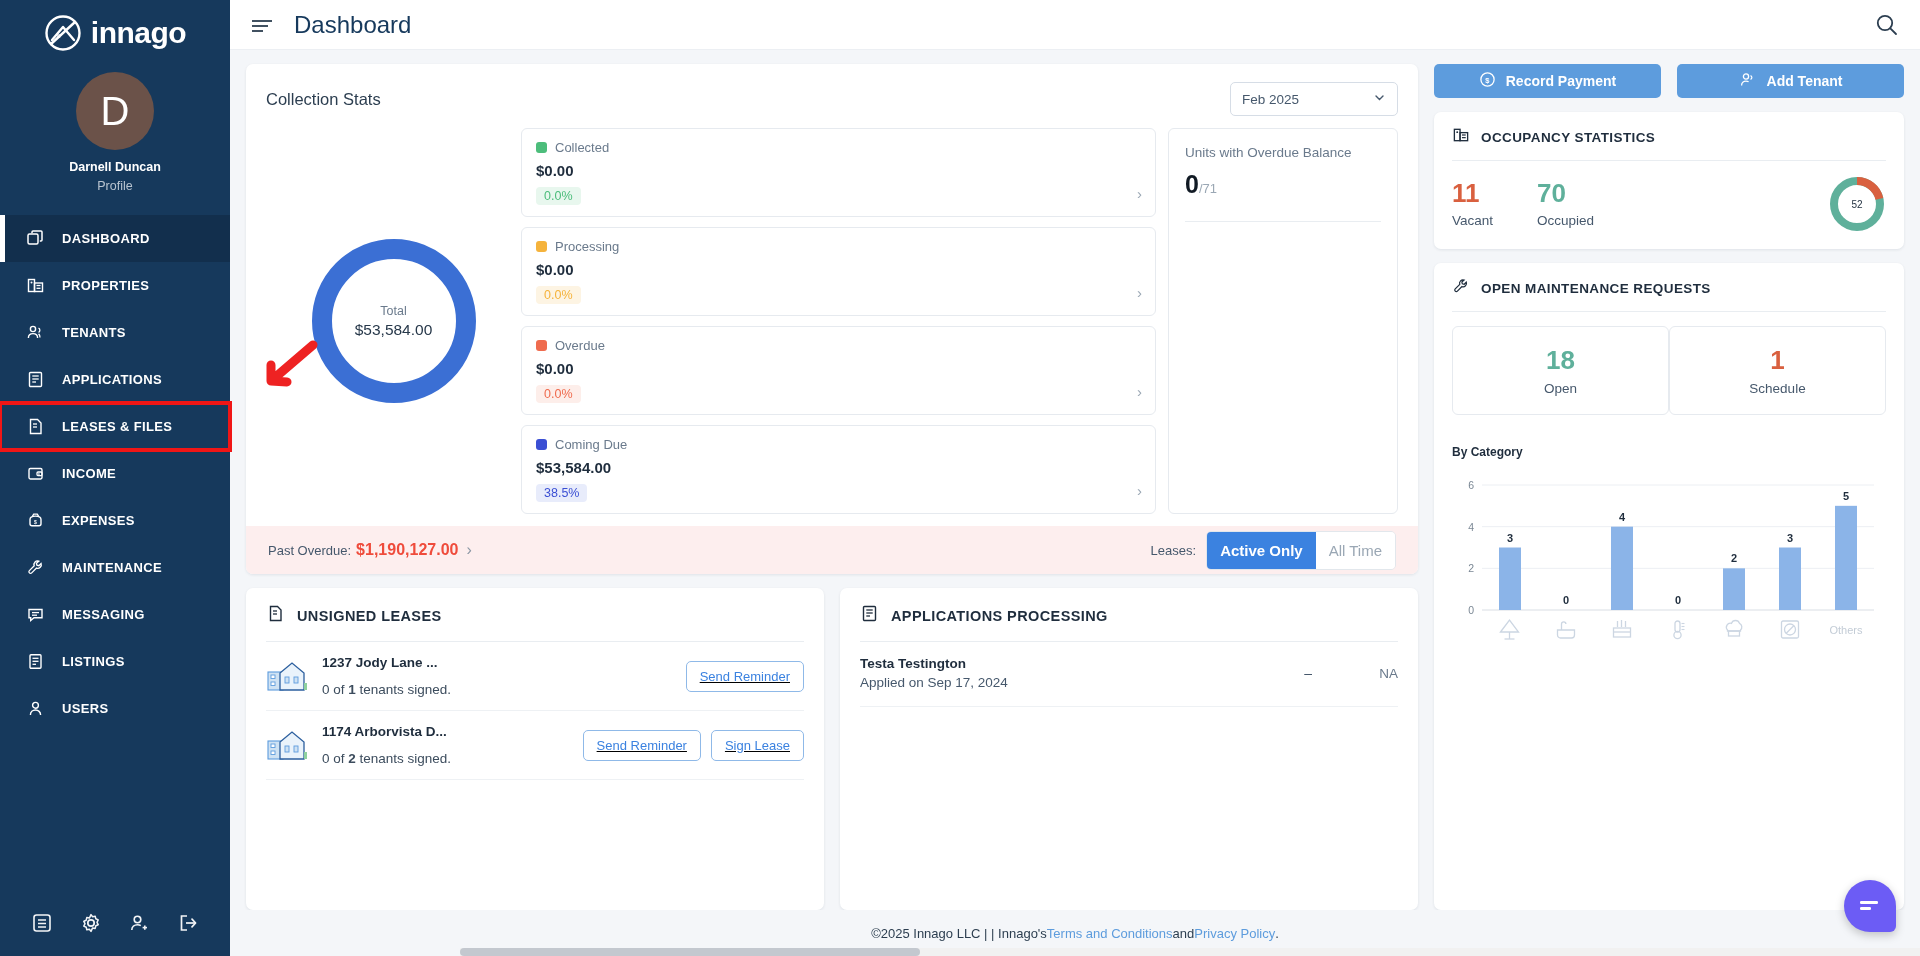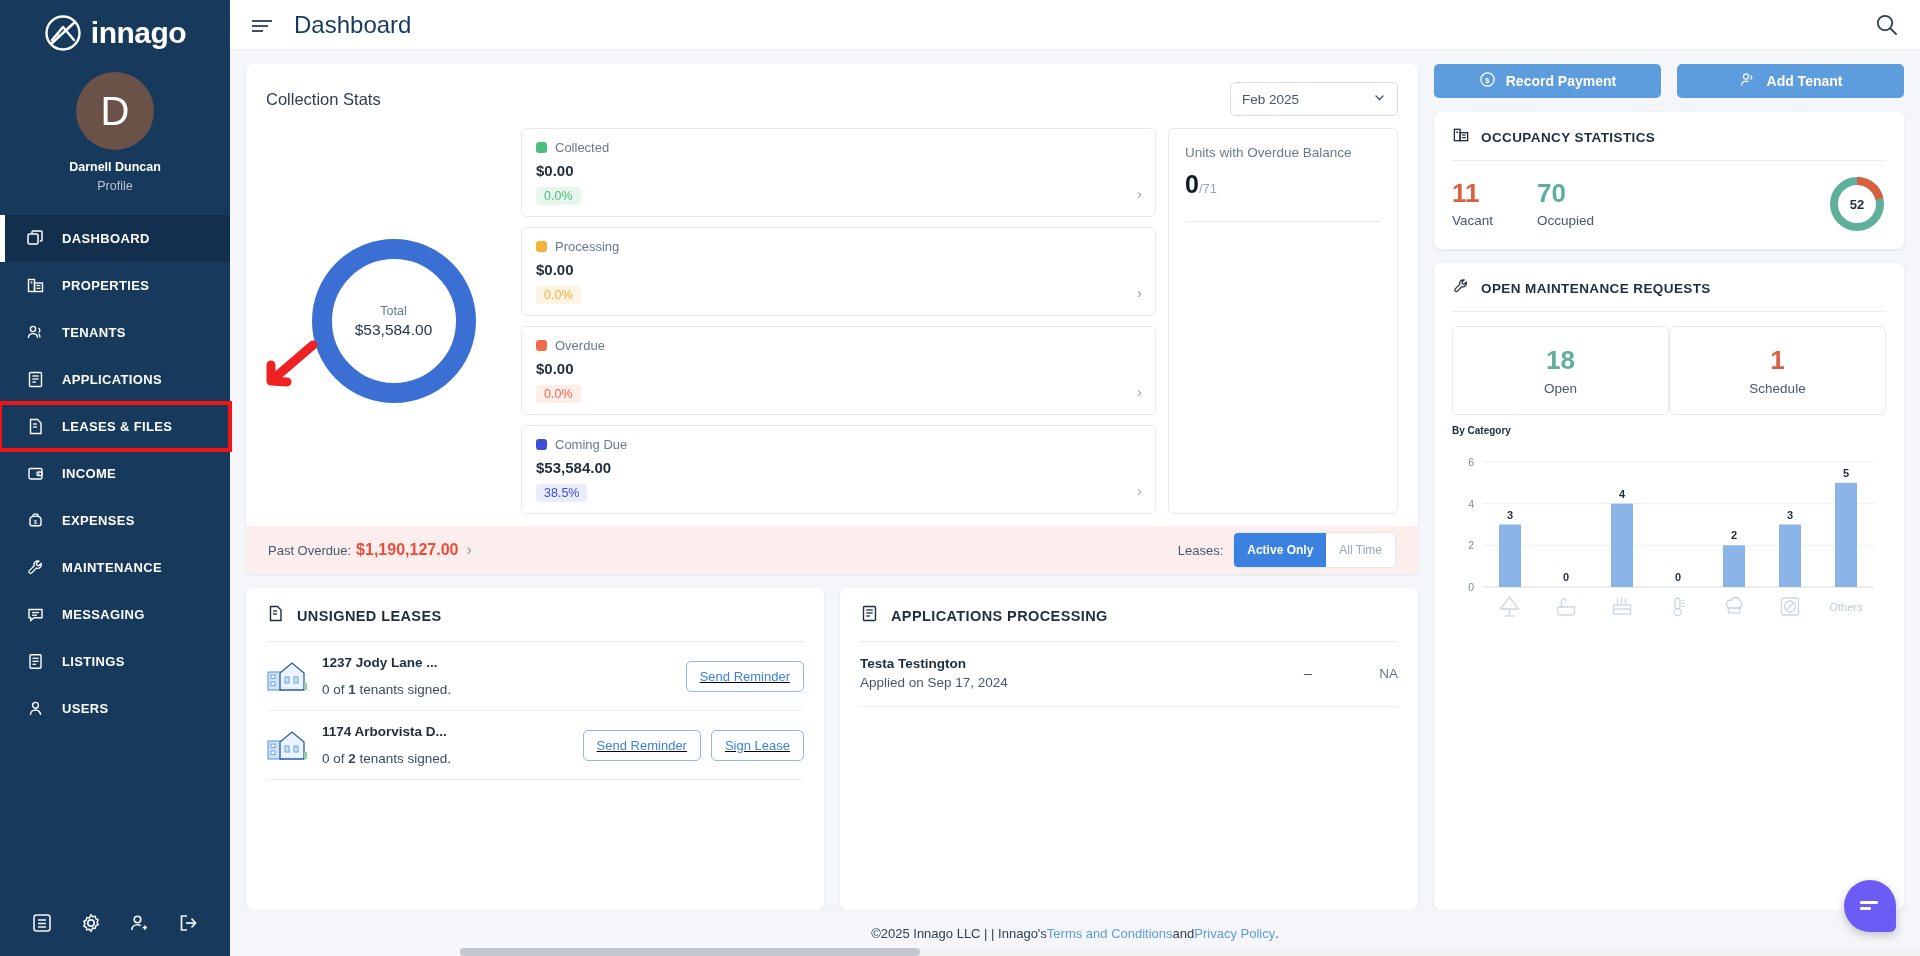--- a/index.html
+++ b/index.html
@@ -103,21 +103,21 @@
   .past-row {
     margin: 6px -20px 0 -20px; background: #fdeeee; border-radius: 0 0 7px 7px;
     display: flex; align-items: center; padding: 13px 22px; height: 48px;
   }
   .past-label { font-size: 13px; color: #46586c; }
   .past-amt { color: #ef4b3b; font-weight: 700; }
   .past-chev { color: #8c98a5; margin-left: 8px; }
   .leases-ctrl { margin-left: auto; display: flex; align-items: center; gap: 10px; }
   .leases-lbl { font-size: 13px; color: #46586c; }
   .toggle { display: flex; border-radius: 5px; overflow: hidden; border: 1px solid #e2e7ec; }
-  .toggle div { font-size: 12px; padding: 10px 13px; cursor: pointer; background: #fff; color: #9aa7b4; }
+  .toggle div { font-size: 15px; padding: 10px 13px; cursor: pointer; background: #fff; color: #9aa7b4; }
   .toggle div.on { background: #3b82e0; color: #fff; font-weight: 700; }
 
   
   .red-arrow { position: absolute; left: 5px; top: 275px; width: 70px; height: 60px; pointer-events: none; z-index: 5; }
 
   
   .panels { display: flex; gap: 16px; flex: 1; min-height: 0; }
   .panel { flex: 1; padding: 16px 20px; display: flex; flex-direction: column; min-width: 0; }
   .panel-head { display: flex; align-items: center; gap: 12px; padding-bottom: 14px; }
   .panel-title { font-size: 14.5px; font-weight: 700; color: #1f2d3d; letter-spacing: 0.4px; }
@@ -142,26 +142,26 @@
 
   
   .rpanel { padding: 14px 18px 16px 18px; }
   .rp-head { display: flex; align-items: center; gap: 11px; padding-bottom: 12px; }
   .rp-title { font-size: 13.5px; font-weight: 700; color: #1f2d3d; letter-spacing: 0.4px; }
   .occ-body { display: flex; align-items: center; padding-top: 14px; }
   .occ-stat { text-align: left; margin-right: 44px; }
   .occ-num { font-size: 26px; font-weight: 700; line-height: 1; }
   .occ-lbl { font-size: 13.5px; color: #46586c; margin-top: 7px; }
   .occ-donut { margin-left: auto; position: relative; width: 58px; height: 58px; }
-  .occ-donut-num { position: absolute; inset: 0; display: flex; align-items: center; justify-content: center; font-size: 13px; font-weight: 700; color: #1f2d3d; }
+  .occ-donut-num { position: absolute; inset: 0; display: flex; align-items: center; justify-content: center; font-size: 10px; font-weight: 400; color: #1f2d3d; }
   .mt-boxes { display: flex; padding-top: 14px; }
   .mt-box { flex: 1; border: 1px solid #e6eaef; border-radius: 6px; padding: 20px 0 18px 0; text-align: center; cursor: pointer; }
   .mt-num { font-size: 26px; font-weight: 700; line-height: 1; }
   .mt-lbl { font-size: 13.5px; color: #46586c; margin-top: 8px; }
-  .bycat { font-size: 10px; font-weight: 700; color: #1f2d3d; margin-top: 10px; }
+  .bycat { font-size: 12px; font-weight: 700; color: #1f2d3d; margin-top: 30px; }
   .chart { margin-top: 8px; height: 185px; position: relative; }
   .topbuttons { display: flex; gap: 16px; padding: 0 0 0 0; }
   .bluebtn {
     flex: 1; height: 34px; background: #5d9cdd; color: #fff; border: none; border-radius: 5px;
     font-size: 14px; font-weight: 700; display: flex; align-items: center; justify-content: center; gap: 10px;
     cursor: pointer; font-family: "Liberation Sans", sans-serif;
   }
 
   
   .footer { height: 46px; display: flex; align-items: center; justify-content: center; font-size: 13px; color: #2c3e50; background: #f4f6f9; }

